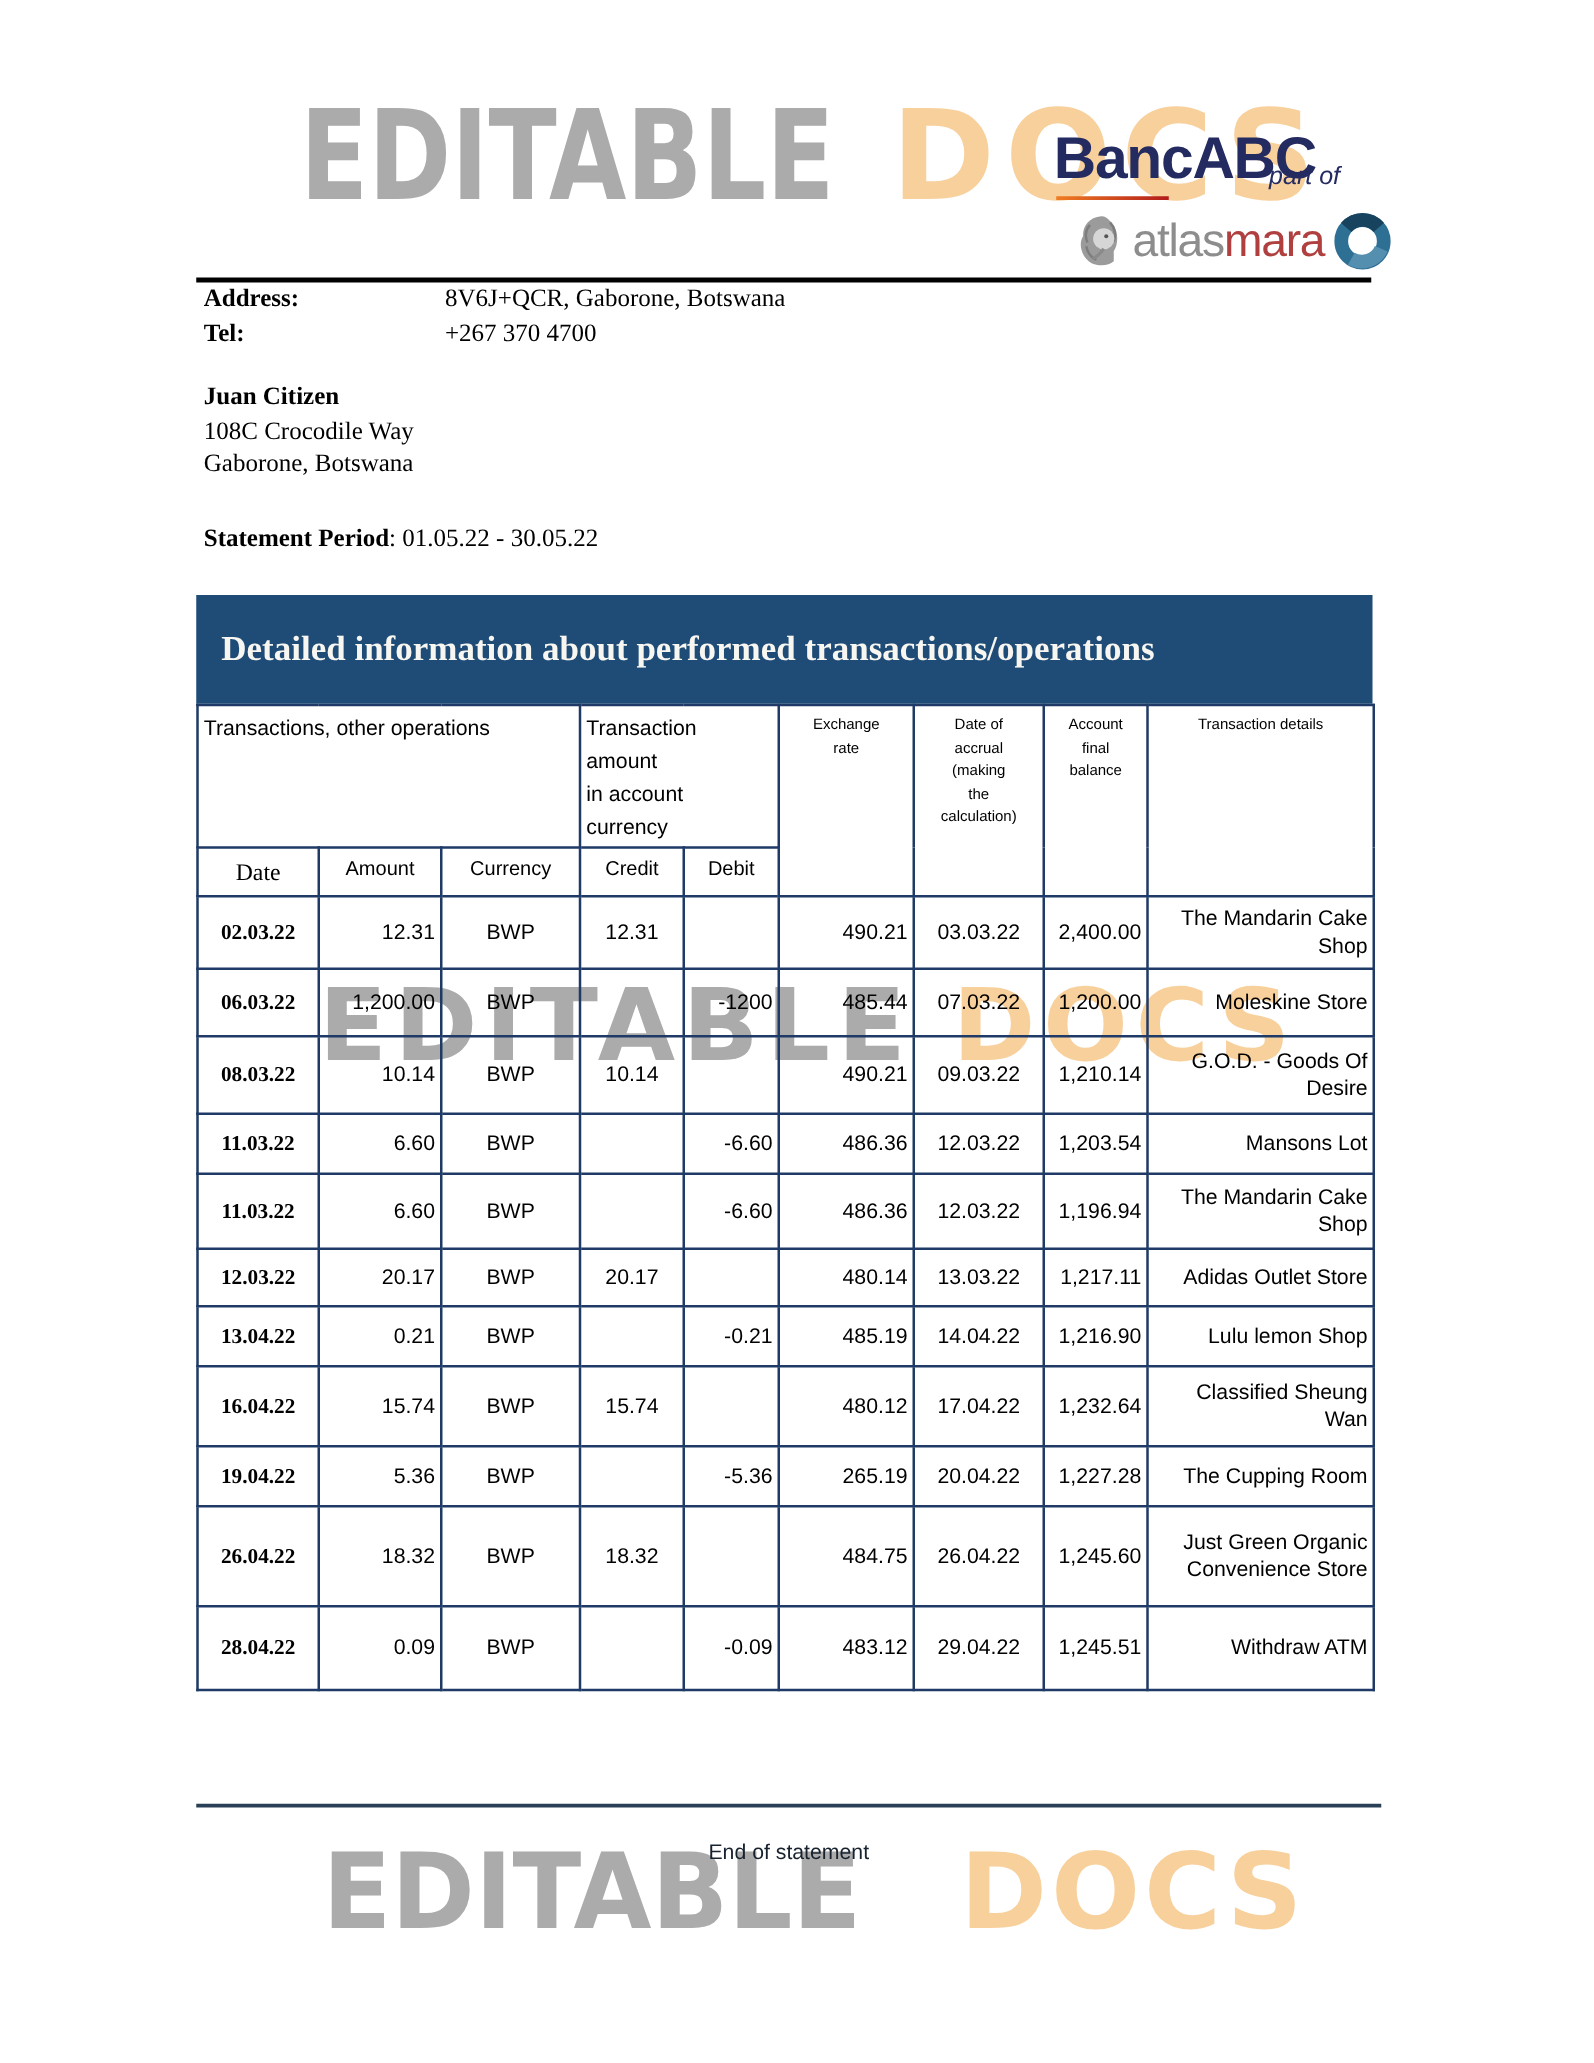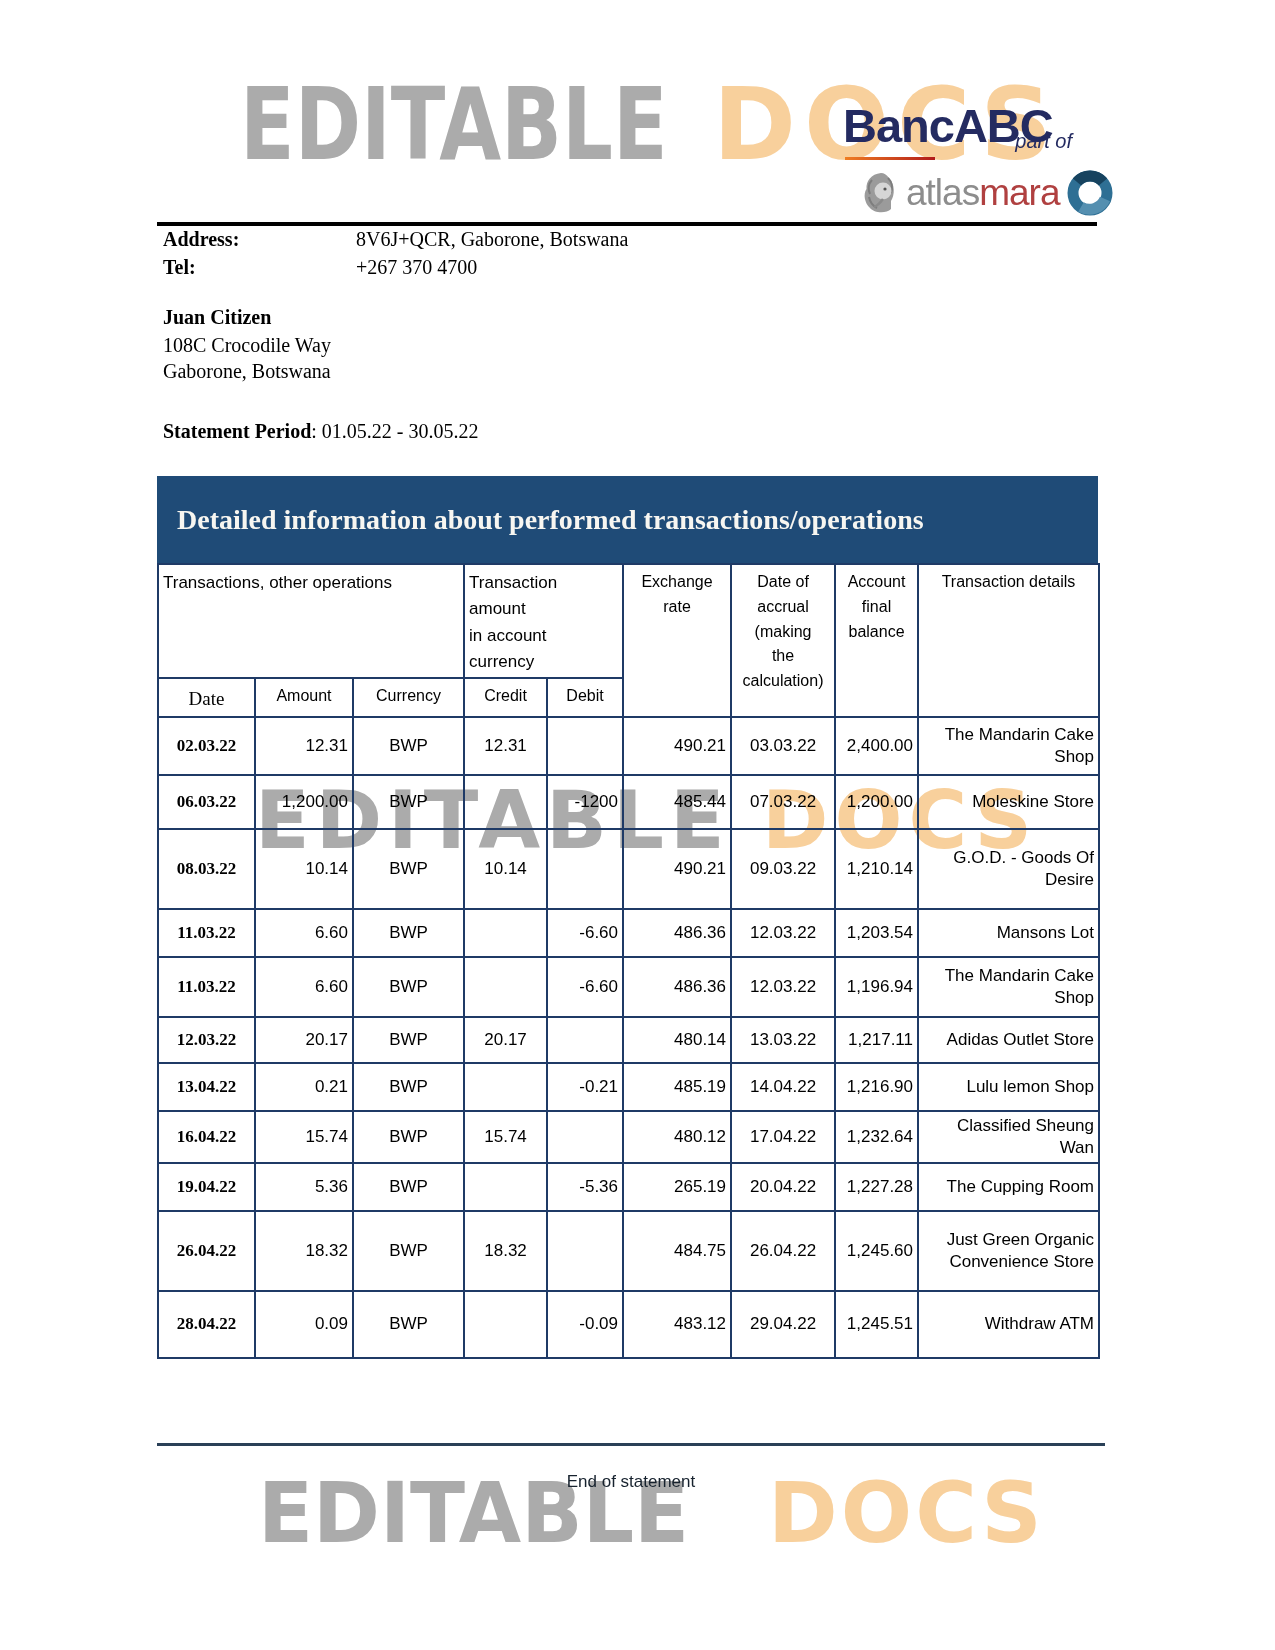--- a/index.html
+++ b/index.html
@@ -43,44 +43,44 @@
     z-index:1;display:flex;align-items:center;box-sizing:border-box;padding-left:20px;}
   #banner span{color:#f7f6f1;font-weight:700;font-size:28px;font-family:"Liberation Serif",serif;}
   
   #txn-table{position:absolute;left:157px;top:563px;z-index:1;border-collapse:collapse;
     table-layout:fixed;width:941px;font-family:"Liberation Sans",sans-serif;font-size:17px;}
   #txn-table td,#txn-table th{border:2px solid #1f3a66;padding:2px 4px;background:transparent;
     overflow:hidden;}
   #txn-table thead th{font-weight:400;vertical-align:top;line-height:1.55;padding-top:5px;}
   th.h-group1{text-align:left;font-weight:700;padding-left:6px;}
   th.h-group2{text-align:left;white-space:pre-line;padding-left:6px;}
-  th.h-top{text-align:center;white-space:pre-line;font-size:16px;line-height:1.6;margin-left:32px;}
+  th.h-top{text-align:center;white-space:pre-line;font-size:12px;line-height:1.6;margin-left:32px;}
   tr.h-row1{height:108px;}
   tr.h-row2{height:30px;}
   th.sh{font-weight:400;font-size:16px;text-align:center;vertical-align:middle;padding:1px 2px;}
   th.sh-date{font-family:"Liberation Serif",serif;font-weight:700;font-size:19px;}
   #txn-body td{vertical-align:middle;}
   td.c-date{font-family:"Liberation Serif",serif;font-weight:700;text-align:center;}
   td.c-amount{text-align:right;padding-right:3px;}
   td.c-currency{text-align:center;}
   td.c-credit{text-align:center;}
   td.c-debit{text-align:right;padding-right:3px;}
   td.c-rate{text-align:right;padding-right:3px;}
   td.c-accrual{text-align:center;}
   td.c-balance{text-align:right;padding-right:3px;}
   td.c-details{text-align:right;padding-right:4px;line-height:1.3;}
   #txn-body tr{height:46px;}
   #txn-body tr:nth-child(1){height:58px;}
   #txn-body tr:nth-child(2){height:54px;}
-  #txn-body tr:nth-child(3){height:80px;}
+  #txn-body tr:nth-child(3){height:62px;}
   #txn-body tr:nth-child(4){height:48px;}
   #txn-body tr:nth-child(5){height:60px;}
   #txn-body tr:nth-child(6){height:46px;}
   #txn-body tr:nth-child(7){height:48px;}
-  #txn-body tr:nth-child(8){height:52px;}
+  #txn-body tr:nth-child(8){height:64px;}
   #txn-body tr:nth-child(9){height:48px;}
   #txn-body tr:nth-child(10){height:80px;}
   #txn-body tr:nth-child(11){height:67px;}
   
   #footer-rule{position:absolute;left:157px;top:1443px;width:948px;height:3px;background:#2a4057;z-index:1;}
   #end-text{position:absolute;left:157px;top:1472px;width:948px;text-align:center;z-index:1;
     font-family:"Liberation Sans",sans-serif;font-size:17px;color:#17222e;}
 </style>
 </head>
 <body>

